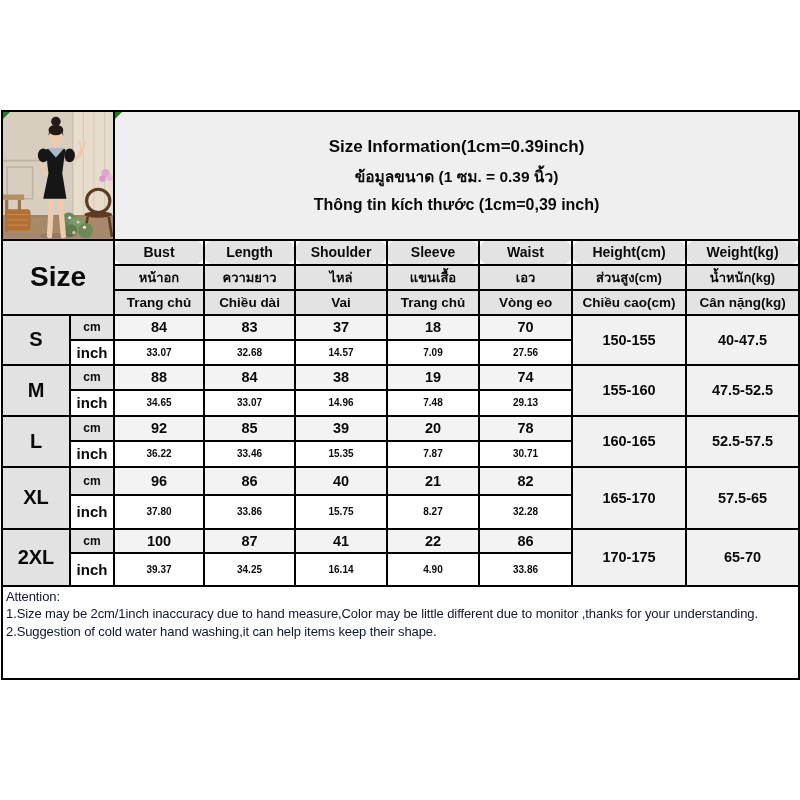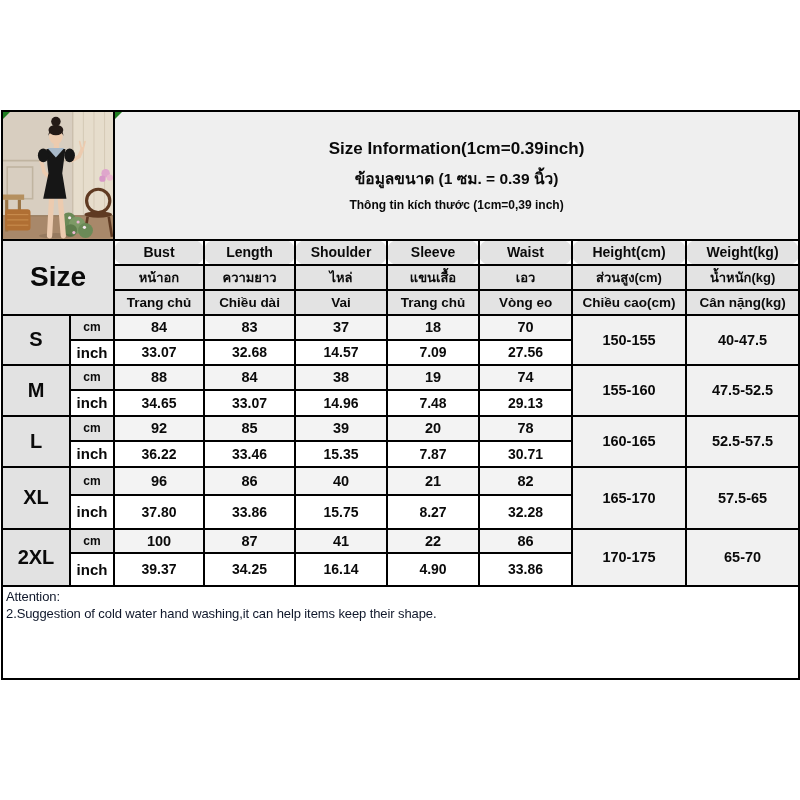--- a/index.html
+++ b/index.html
@@ -17,28 +17,28 @@
   .photo-cell{background:#fff;position:relative;padding:3px;}
   .hdr{background:#e3e3e3;font-size:13.5px;}
   .hdr-en{font-size:14px;border-radius:11px;}
   .hdr-th{font-size:13px;}
   .hdr-vi{font-size:13.5px;}
   .size-hdr{background:#e3e3e3;font-size:28px;letter-spacing:0;}
   .size-label{background:#e2e2e2;font-size:20px;}
   .unit-cm{background:#e3e3e3;font-size:12px;}
   .unit-inch{background:#ffffff;font-size:15px;}
   .val-cm{background:#f3f3f3;font-size:14.5px;}
-  .val-inch{background:#ffffff;font-size:14px;margin-top:32px;}
+  .val-inch{background:#ffffff;font-size:10px;margin-top:32px;}
   .range-cell{background:#f1f1f1;font-size:14.5px;margin-left:13px;}
   
   .title-inner{display:flex;flex-direction:column;justify-content:center;align-items:center;
     height:100%;gap:7px;}
   .title-line1{font-size:17px;font-weight:bold;}
   .title-line2{font-size:15.5px;font-weight:bold;}
-  .title-line3{font-size:12px;font-weight:bold;}
+  .title-line3{font-size:16px;font-weight:bold;}
   
   .green-flag{position:absolute;left:0;top:0;width:0;height:0;
     border-top:7px solid #1f7d1f;border-right:7px solid transparent;}
   
   .attention{border:2px solid #000;border-top:none;width:789px;height:89px;
     padding:1px 3px;font-size:13px;font-weight:normal;color:#0f172a;line-height:17.5px;
     letter-spacing:-0.1px;background:#fff;}
   .photo-svg{display:block;width:100%;height:100%;}
 </style>
 </head>
@@ -242,16 +242,17 @@
             <td class="val-inch">39.37</td>
             <td class="val-inch">34.25</td>
             <td class="val-inch">16.14</td>
             <td class="val-inch">4.90</td>
             <td class="val-inch">33.86</td>
           </tr>
         </tbody>
     </table>
     <div class="attention">
       <div>Attention:</div>
+      <div>1.Size may be 2cm/1inch inaccuracy due to hand measure,Color may be little different due to monitor ,thanks for your understanding.</div>
       <div>2.Suggestion of cold water hand washing,it can help items keep their shape.</div>
     </div>
   </div>
 </div>
 
 </body></html>

